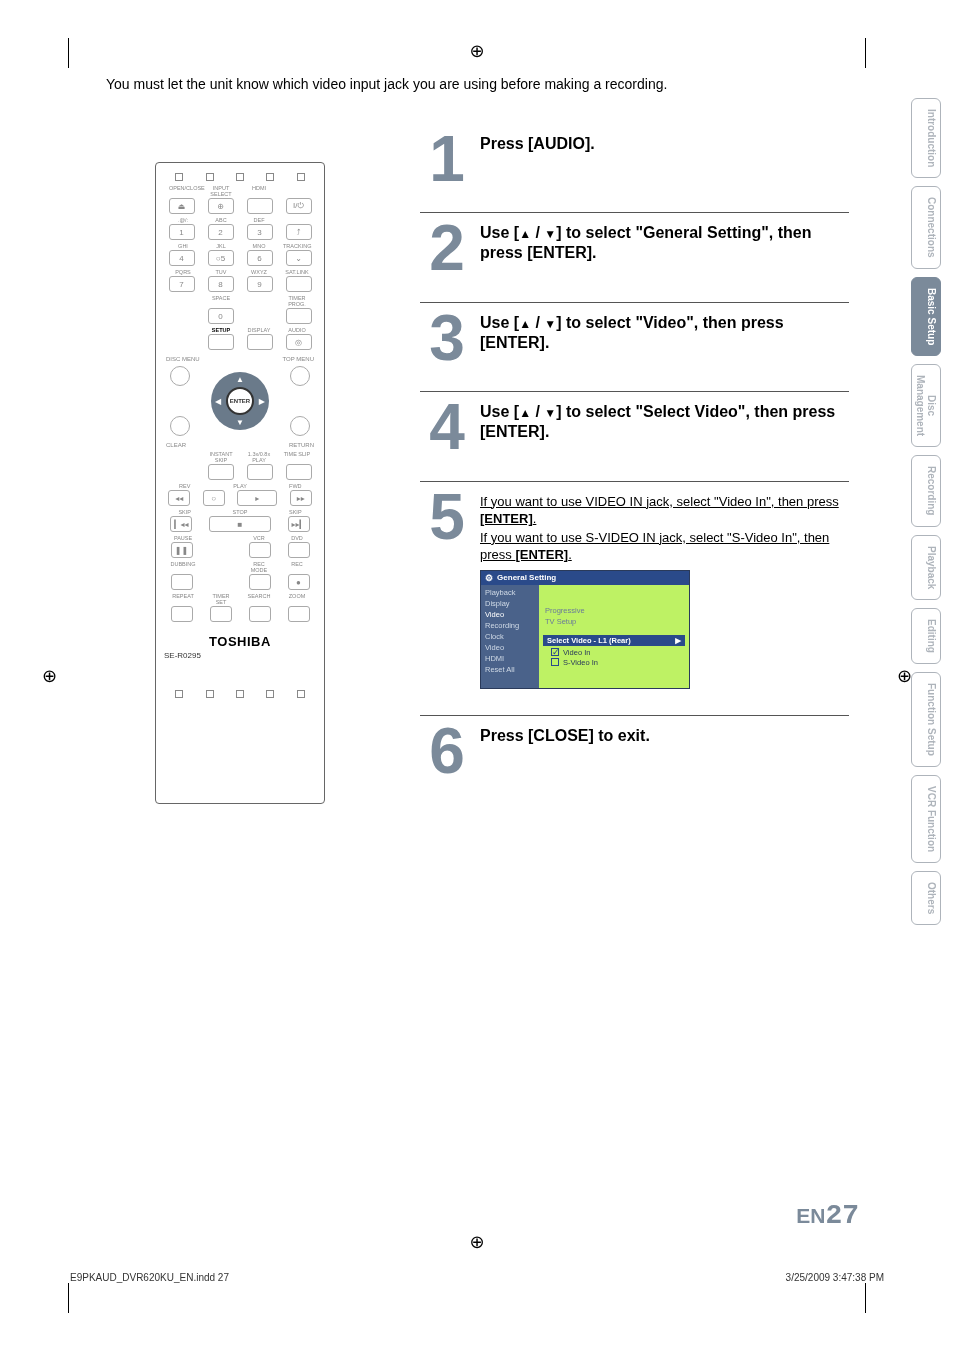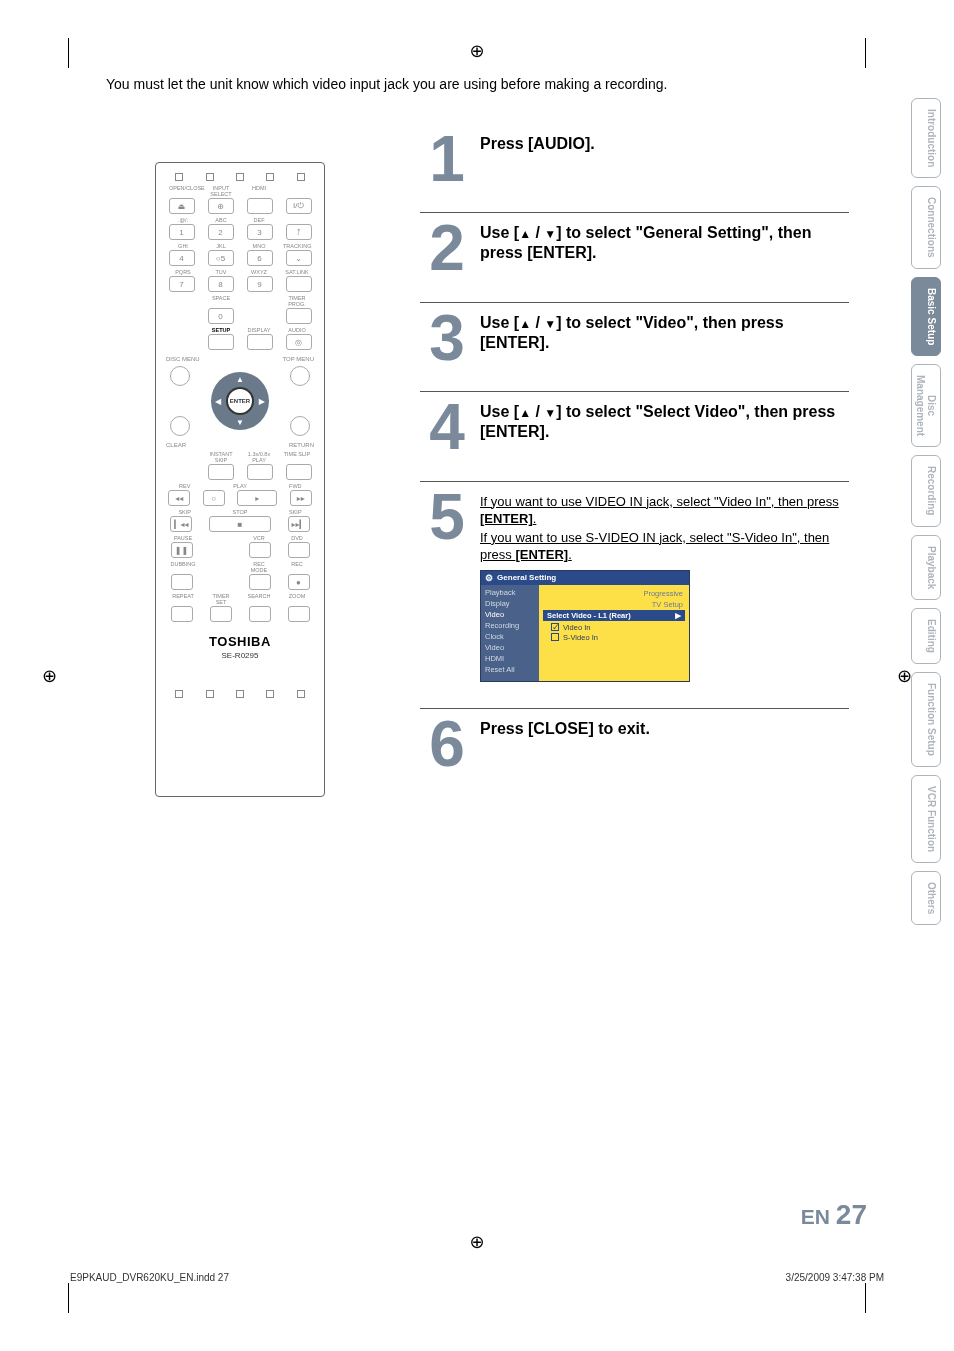--- a/index.html
+++ b/index.html
@@ -175,29 +175,28 @@
     width: 58px;
     background: #4a628a;
     color: #cfd9e6;
     font-size: 7.5px;
     padding: 2px 0;
   }
   .osd-left div { padding: 1px 4px; }
   .osd-left .sel { color: #fff; }
   .osd-mid {
     flex: 1;
-    background: #fde047;
+    background: #bef264;
     color: #4a5a7a;
     position: relative;
-    padding: 3px 4px;
-    text-align: right;
+    padding: 20px 4px;
   }
   .osd-mid-lines div { padding: 1px 2px; font-size: 7.5px; color: #6a7a9a; }
   .osd-hl {
-    margin-top: 0;
+    margin-top: 8px;
     background: #2a4a8a;
     color: #fff;
     font-weight: 700;
     padding: 1px 4px;
     font-size: 7.5px;
     display: flex;
     justify-content: space-between;
     align-items: center;
   }
   .osd-sub {
@@ -270,31 +269,31 @@
   .enter-btn {
     width: 28px; height: 28px; border-radius: 50%; background: #fff;
     border: 2px solid #333; display: flex; align-items: center; justify-content: center;
     font-size: 6px; font-weight: 700; color: #333;
   }
   .brand {
     text-align: center; font-weight: 900; font-size: 13px;
     letter-spacing: 0.5px; margin-top: 12px; color: #000;
   }
   .model {
-    text-align: center; font-size: 8px; color: #333; margin-top: 2px;
+    font-size: 8px; color: #333; margin-top: 2px;
   }
 
   
   .page-footer {
     position: absolute;
-    bottom: 20px; right: 2px;
-    display: flex; align-items: baseline; gap: 6px;
+    bottom: 20px; right: 10px;
+    display: flex; align-items: baseline; gap: 0;
   }
   .en { font-size: 21px; font-weight: 800; color: #7b8a9a; }
-  .pnum { font-size: 28px; font-weight: 800; color: #7b8a9a; }
+  .pnum { font-size: 28px; font-weight: 800; color: #7b8a9a; font-family: Liberation Mono, monospace; }
 
   .print-footer {
     position: absolute;
     bottom: 68px; left: 70px; right: 70px;
     display: flex; justify-content: space-between;
     font-size: 10px; color: #333;
   }
 </style>
 </head>
 <body>

